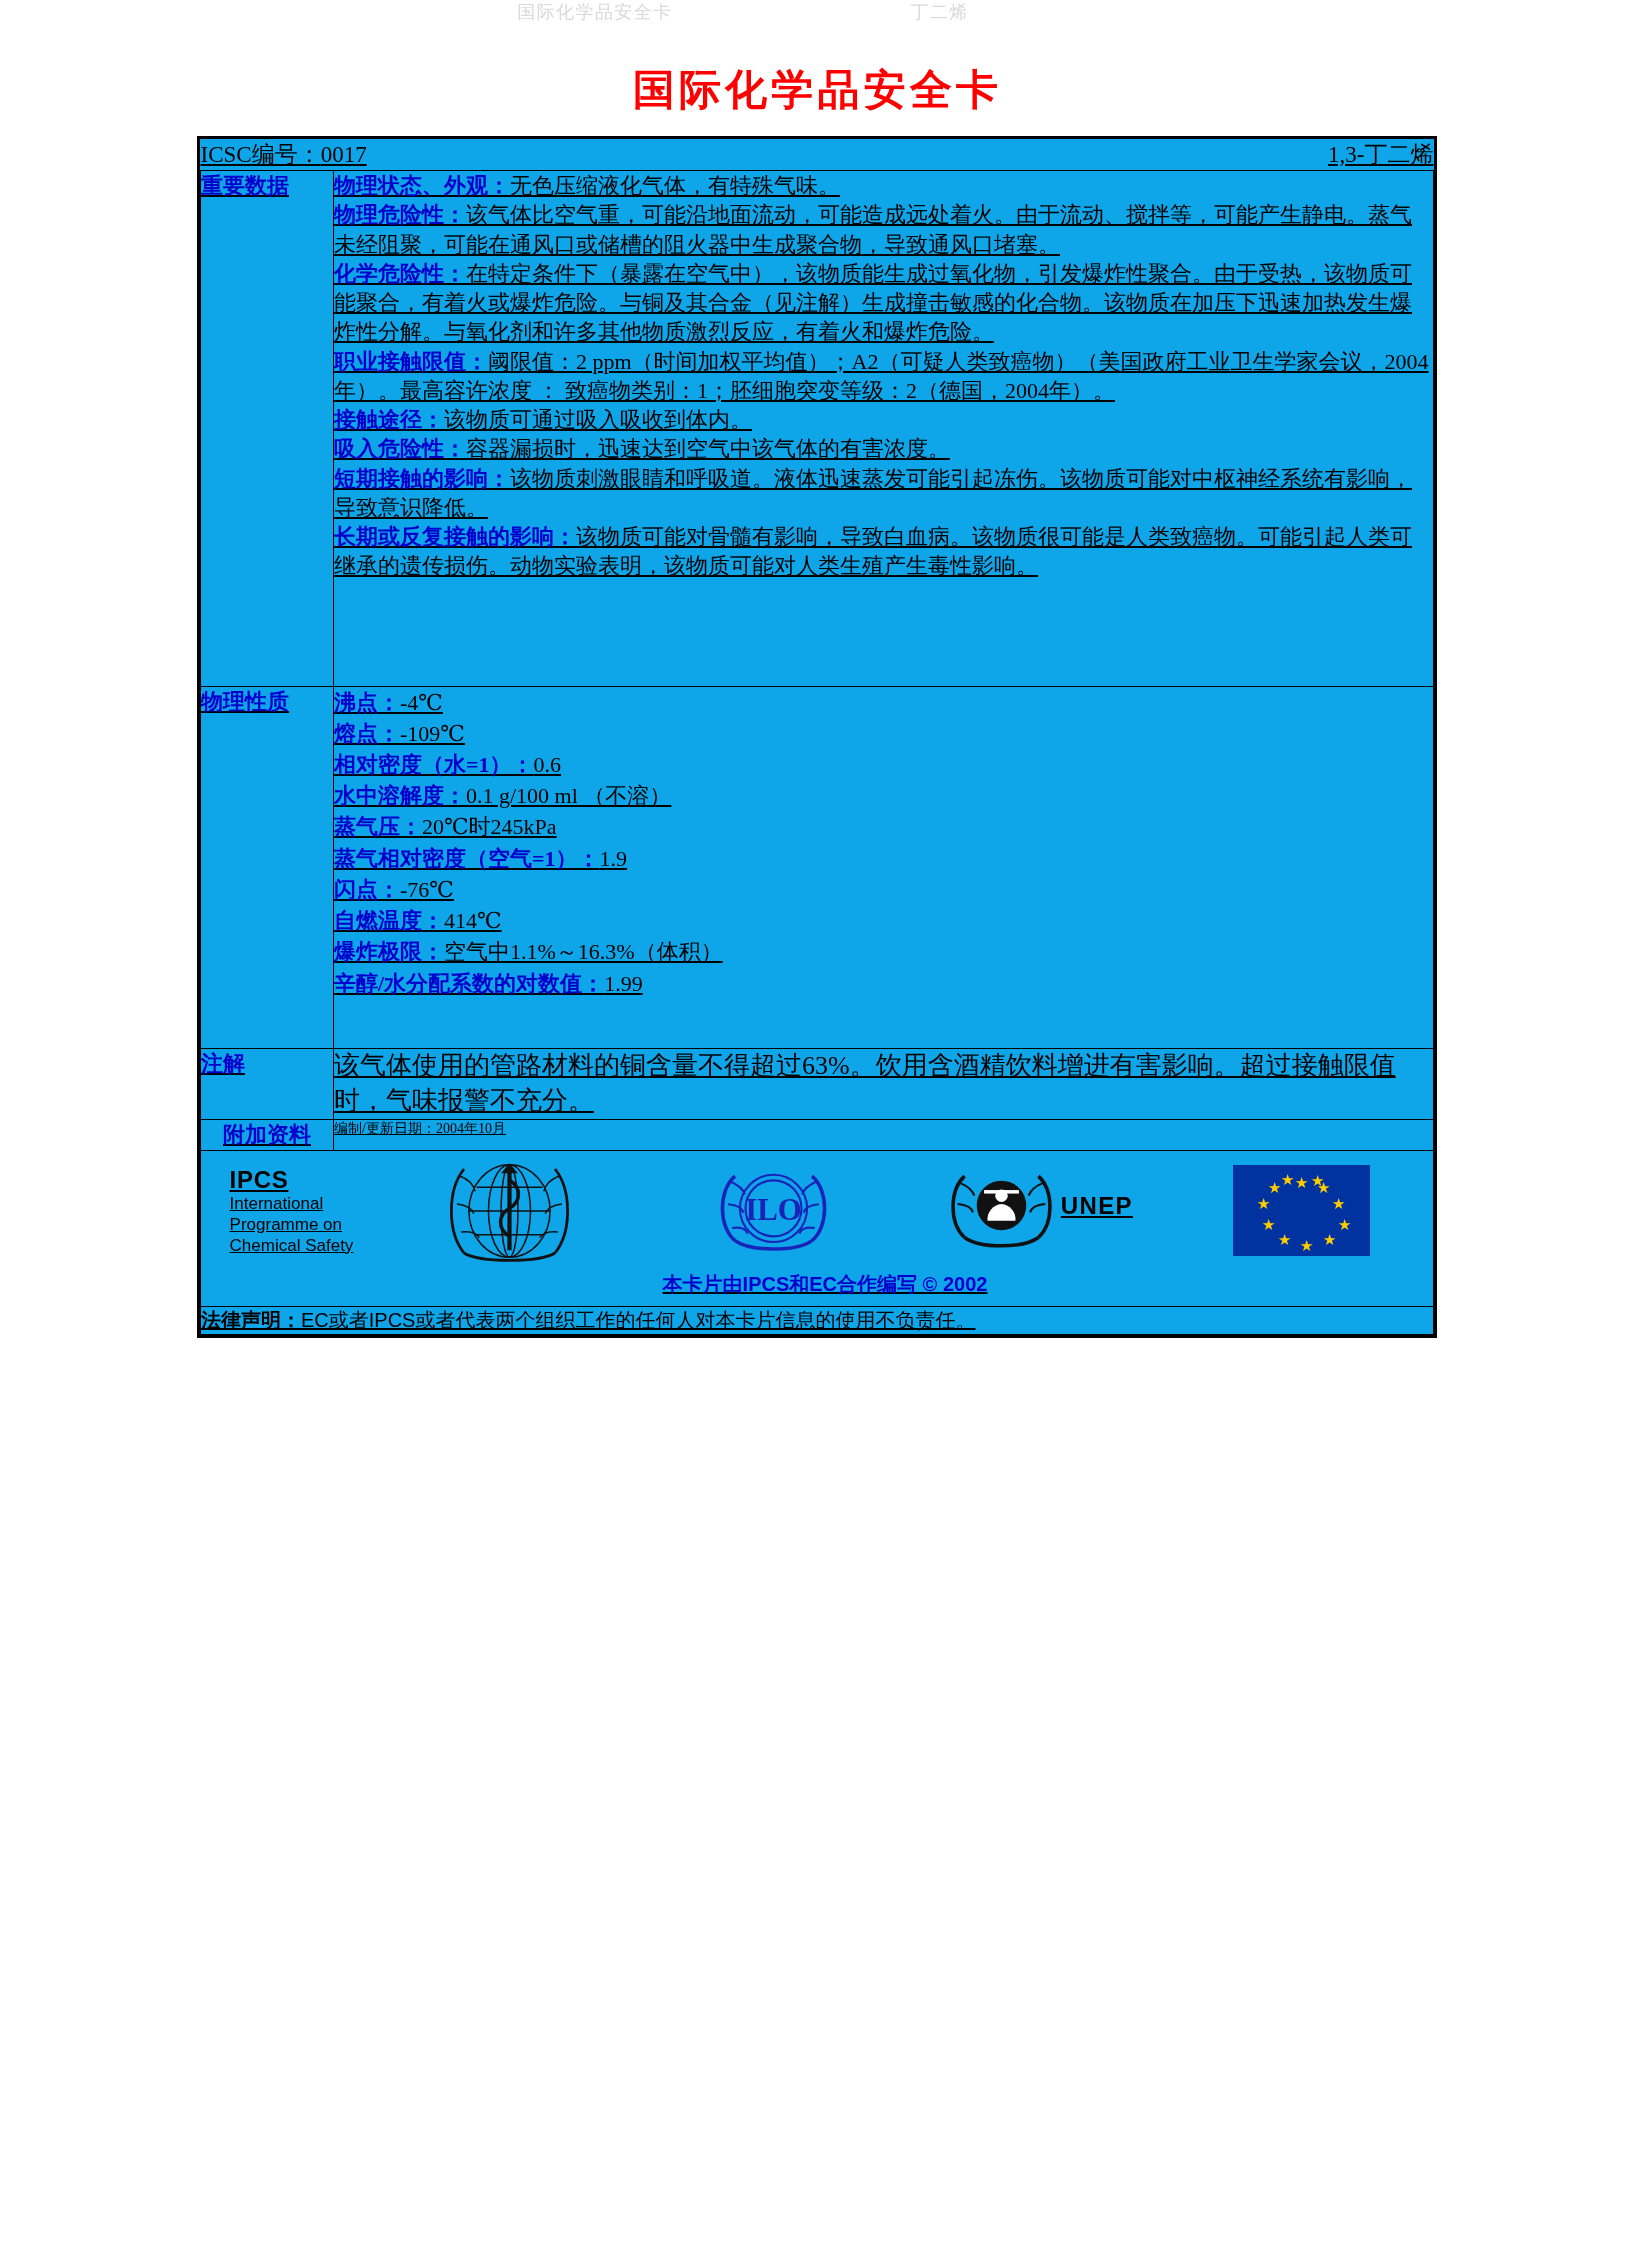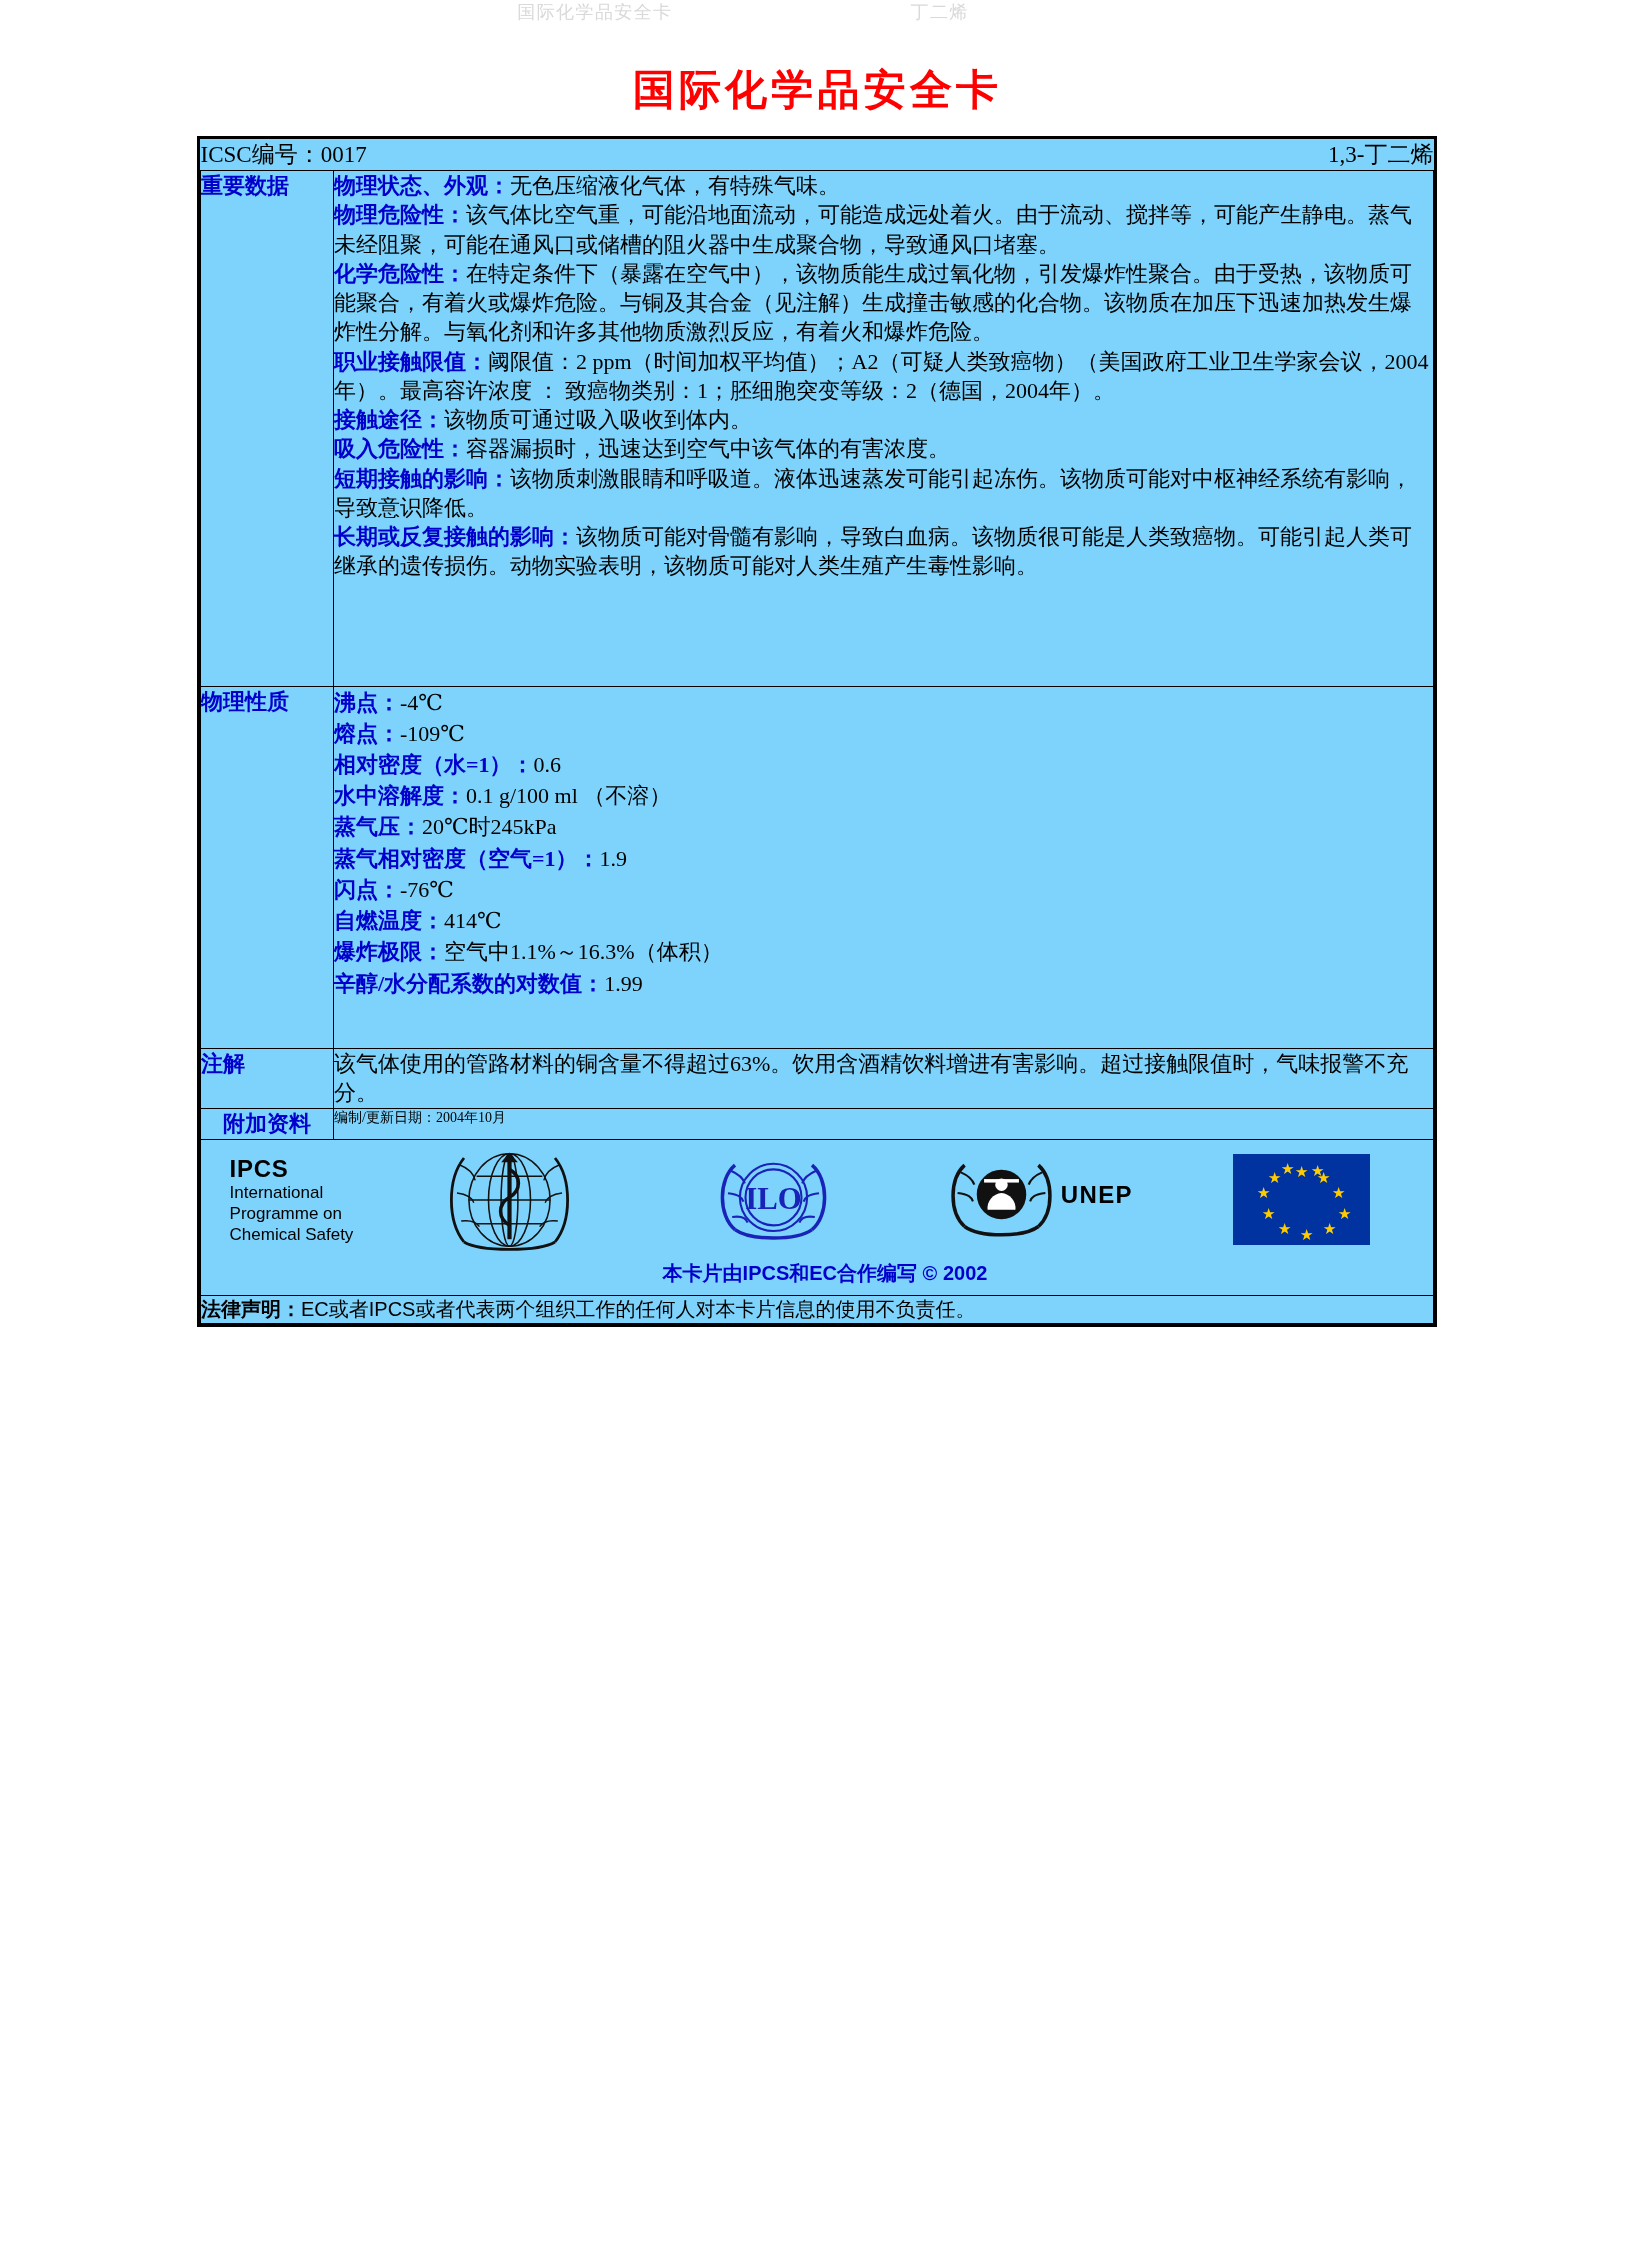--- a/index.html
+++ b/index.html
@@ -45,21 +45,22 @@
     letter-spacing: 4.2px;
     font-family: "Liberation Sans", "DejaVu Sans", sans-serif;
   }
   .card {
     position: absolute;
     left: 197px;
     top: 136px;
     width: 1240px;
     border: 3.5px solid #000000;
     box-sizing: border-box;
-    background: #7dd3fc;
+    background: #0ea5e9;
+    text-decoration: underline;
   }
   table.t {
     border-collapse: collapse;
     width: 100%;
     table-layout: fixed;
   }
   table.t td {
     border: 1.4px solid #000000;
     vertical-align: top;
     padding: 0;
@@ -103,21 +104,21 @@
   }
   .physcell {
     padding: 7px 8.4px 11.2px 8.4px;
     font-size: 22px;
     line-height: 1.42;
   }
   .physcell .line { white-space: nowrap; }
   .env-body { height: 39px; }
   .note-body {
     padding: 7px 8.4px 9.8px 8.4px;
-    font-size: 22px;
+    font-size: 26px;
     line-height: 1.34;
   }
   .addl-label {
     width: 133px;
     text-align: center;
     vertical-align: middle;
     color: #0000cc;
     font-size: 22px;
     font-weight: bold;
     font-family: "Liberation Sans", "DejaVu Sans", sans-serif;

